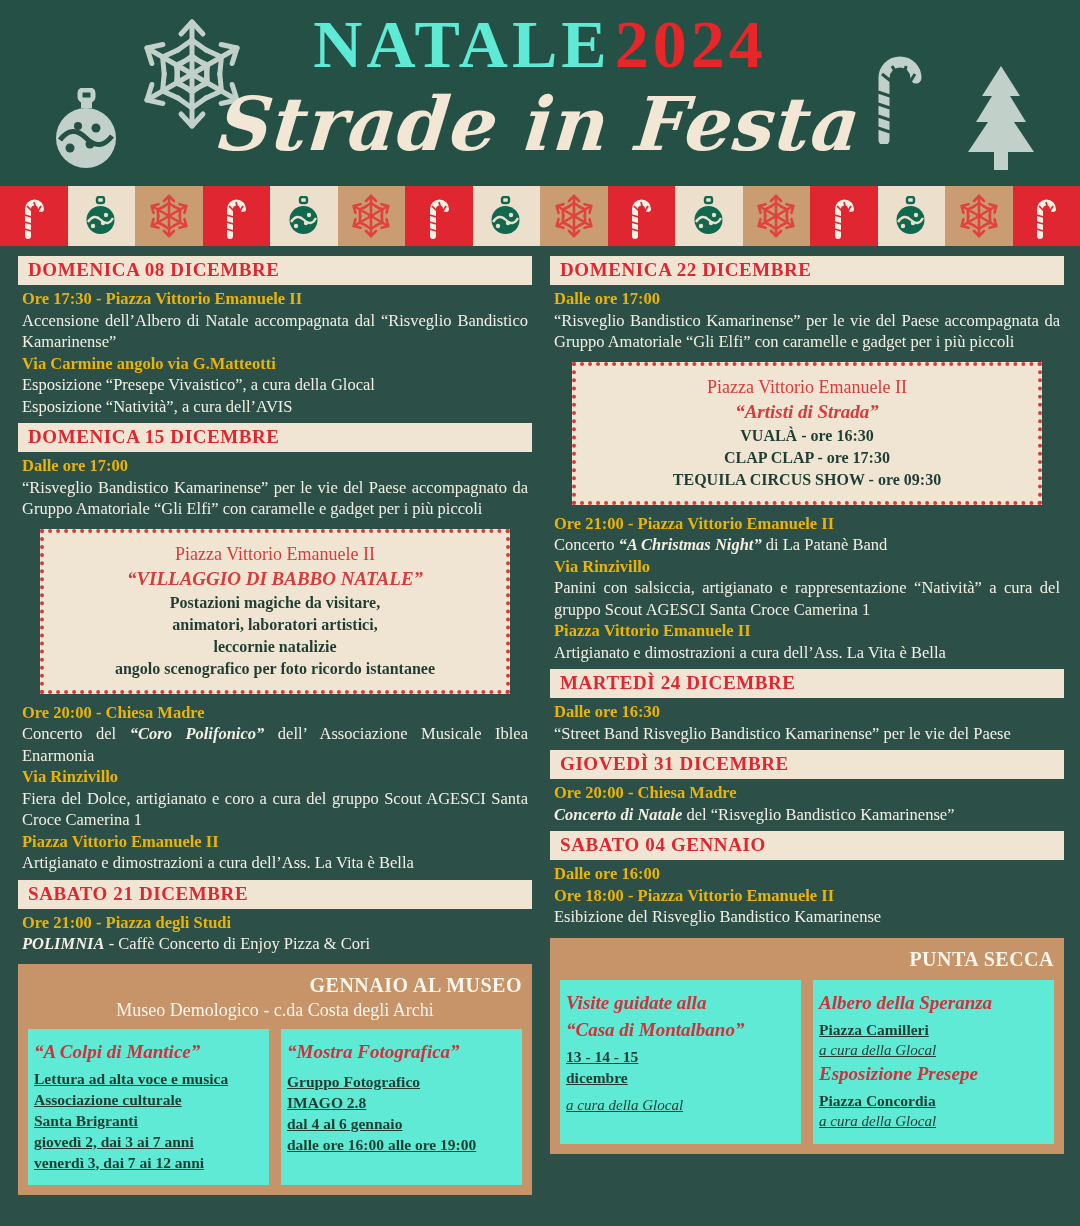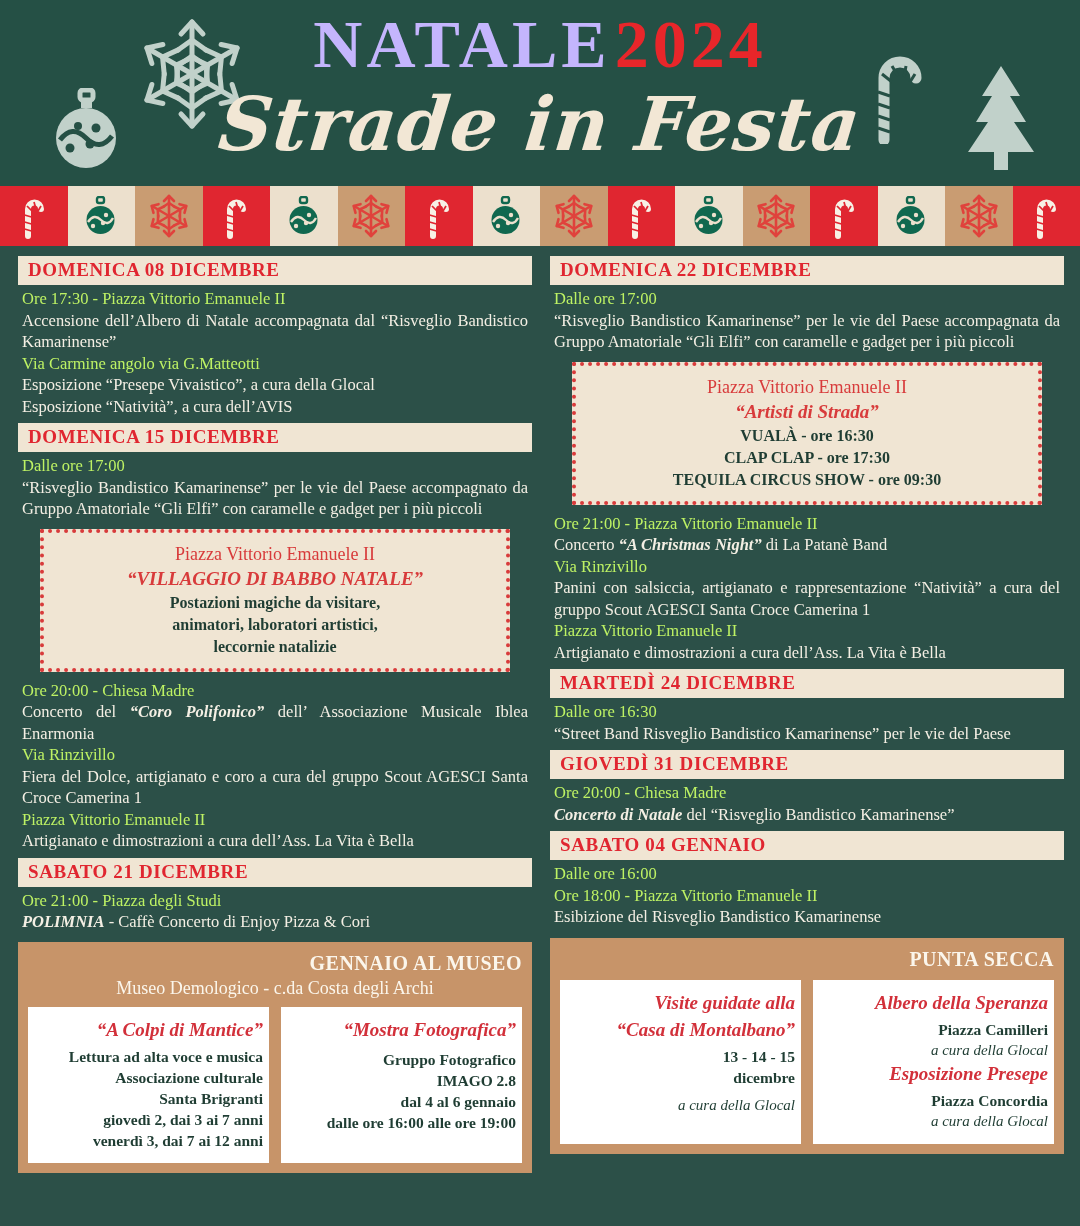--- a/index.html
+++ b/index.html
@@ -30,21 +30,21 @@
     text-align: center;
   }
   .hdr-title {
     font-family: "Liberation Serif", "DejaVu Serif", serif;
     font-weight: bold;
     font-size: 68px;
     letter-spacing: 4px;
     line-height: 76px;
     white-space: nowrap;
   }
-  .hdr-natale { color: #c4b5fd; }
+  .hdr-natale { color: #5eead4; }
   .hdr-year { color: #e8262a; margin-left: 4px; }
   .hdr-script {
     position: absolute;
     left: 0; right: 0; top: 82px;
     text-align: center;
     font-family: "DejaVu Serif", "Liberation Serif", serif;
     font-style: italic;
     font-weight: bold;
     font-size: 74px;
     line-height: 84px;
@@ -94,21 +94,21 @@
   }
   .datebar:first-child { margin-top: 0; }
 
   .line {
     color: #f4efe4;
     font-size: 16.5px;
     line-height: 21.5px;
     padding: 0 4px;
   }
   .line.just { text-align: justify; }
-  .line.venue { color: #bef264; font-weight: normal; }
+  .line.venue { color: #eab308; font-weight: bold; }
   .line i, .line .it { font-style: italic; font-weight: bold; }
 
   
   .dotbox {
     background: #f0e5d3;
     border: 4px dotted #d83b3b;
     margin: 9px 22px 8px 22px;
     padding: 9px 10px 10px 10px;
     text-align: center;
   }
@@ -148,37 +148,38 @@
   .panel-sub {
     color: #fbf6ec;
     text-align: center;
     font-size: 18px;
     line-height: 25px;
     margin-bottom: 6px;
   }
   .cards { display: flex; gap: 12px; }
   .card {
     flex: 1 1 0;
-    background: #ffffff;
+    background: #5eead4;
     padding: 10px 6px 12px 6px;
-    text-align: right;
+    text-align: left;
   }
   .card-title {
     color: #d2303a;
     font-style: italic;
     font-weight: bold;
     font-size: 19px;
     line-height: 25px;
     margin-bottom: 4px;
   }
   .card-line {
     color: #1f3d33;
     font-weight: bold;
     font-size: 15.5px;
     line-height: 21px;
+    text-decoration: underline;
   }
   .card-line.em {
     font-style: italic;
     font-weight: normal;
     font-size: 15px;
   }
   .card-line.sp { margin-top: 7px; }
 </style>
 </head>
 <body>
@@ -544,20 +545,21 @@
       <div class="datebar">DOMENICA 15 DICEMBRE</div>
       <div class="line venue">Dalle ore 17:00</div>
       <div class="line just">“Risveglio Bandistico Kamarinense” per le vie del Paese accompagnato da Gruppo Amatoriale “Gli Elfi” con caramelle e gadget per i più piccoli</div>
 
       <div class="dotbox">
         <div class="db-place">Piazza Vittorio Emanuele II</div>
         <div class="db-title">“VILLAGGIO DI BABBO NATALE”</div>
         <div class="db-item">Postazioni magiche da visitare,</div>
         <div class="db-item">animatori,  laboratori artistici,</div>
         <div class="db-item">leccornie natalizie</div>
+        <div class="db-item">angolo scenografico per foto ricordo istantanee</div>
       </div>
 
       <div class="line venue">Ore 20:00 - Chiesa Madre</div>
       <div class="line just"><span>Concerto del </span><span class="it">“Coro Polifonico”</span><span> dell’ Associazione Musicale Iblea Enarmonia</span></div>
       <div class="line venue">Via Rinzivillo</div>
       <div class="line just">Fiera del Dolce, artigianato e coro a cura del gruppo Scout AGESCI Santa Croce Camerina 1</div>
       <div class="line venue">Piazza Vittorio Emanuele II</div>
       <div class="line">Artigianato e dimostrazioni a cura dell’Ass. La Vita è Bella</div>
 
       <div class="datebar">SABATO 21 DICEMBRE</div>

